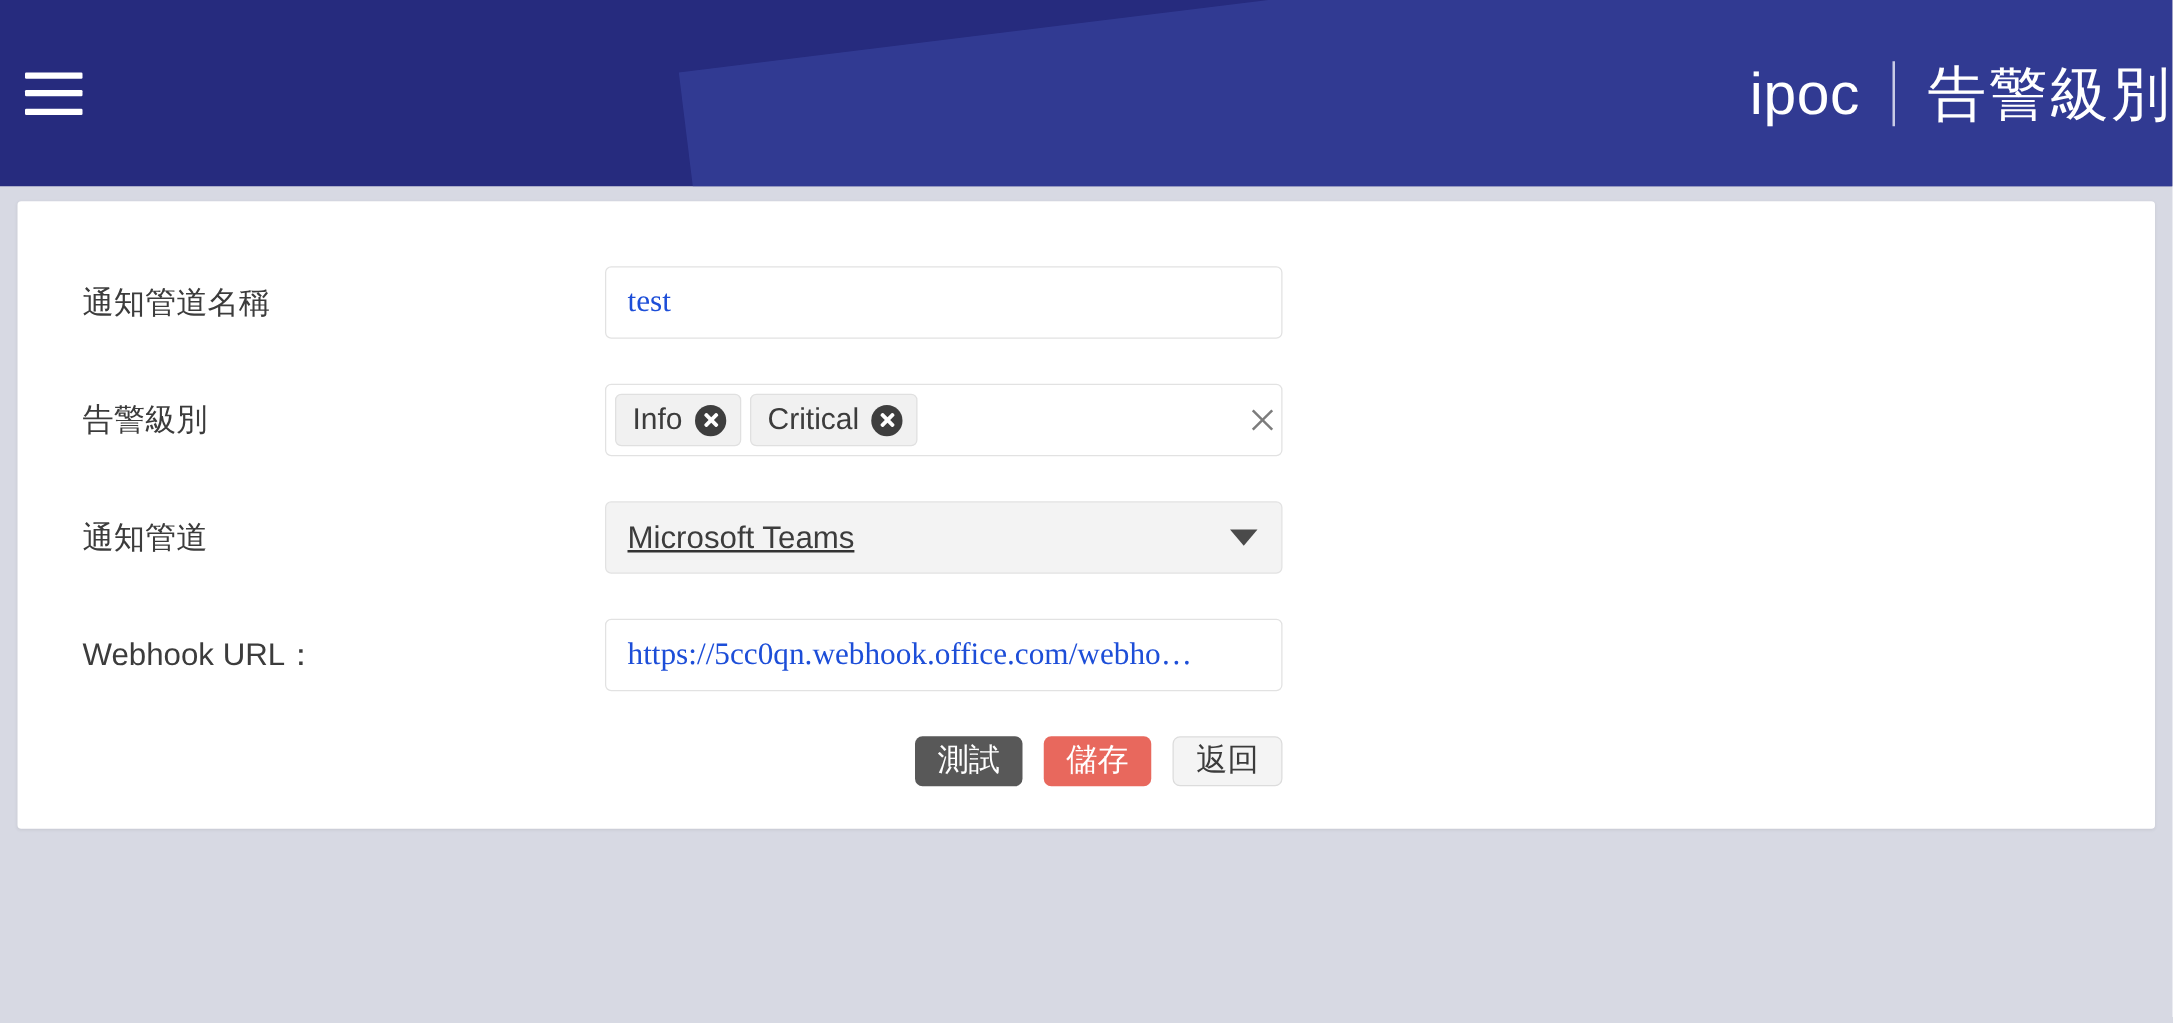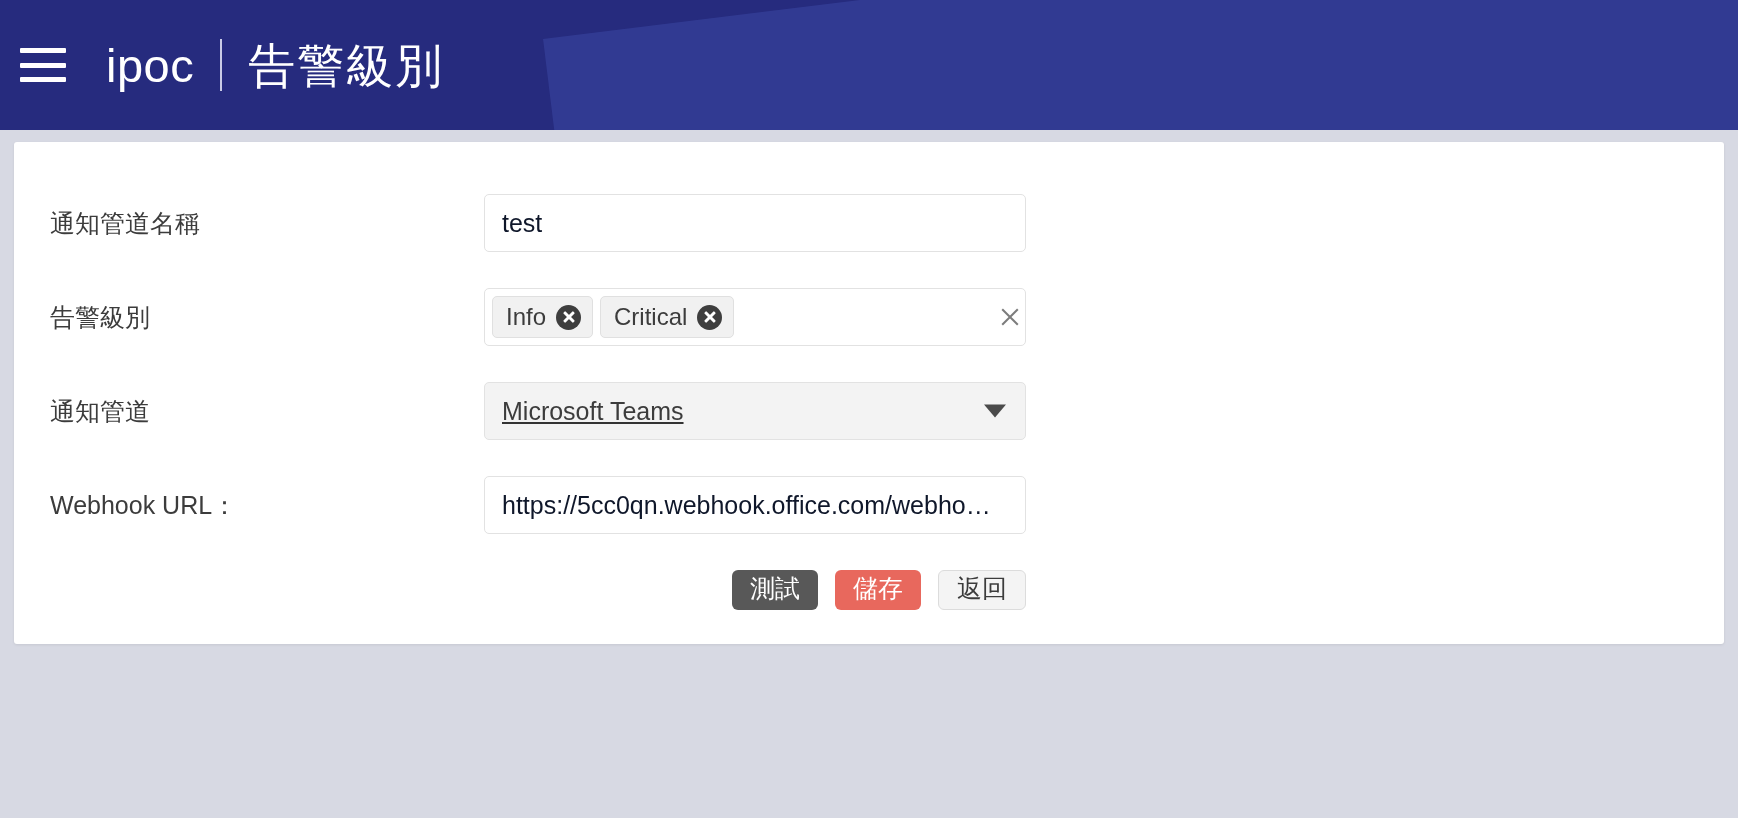--- a/index.html
+++ b/index.html
@@ -12,25 +12,26 @@
     height: 818px;
     background: #d7d9e3;
     font-family: "Liberation Sans", "DejaVu Sans", sans-serif;
     color: #333333;
     overflow: hidden;
   }
 
   
   .app-header {
     position: relative;
-    height: 130px;
+    height: 149px;
     background: #262b7e;
     overflow: hidden;
     display: flex;
     align-items: center;
+    justify-content: space-between;
   }
   .app-header .sheen {
     position: absolute;
     right: -40px;
     bottom: -120px;
     width: 1200px;
     height: 360px;
     background: #35409a;
     transform: rotate(-7deg);
     transform-origin: right bottom;
@@ -95,40 +96,40 @@
     padding: 52px 0 0 0;
   }
 
   .form-row {
     display: flex;
     align-items: flex-start;
     margin-bottom: 36px;
   }
   .form-label {
     width: 470px;
-    padding-left: 36px;
+    padding-left: 52px;
     box-sizing: border-box;
     font-size: 25px;
     color: #3c3c3c;
     line-height: 58px;
   }
   .form-control {
     width: 542px;
   }
 
   .text-input {
     width: 100%;
     height: 58px;
     box-sizing: border-box;
     border: 1px solid #e2e2e2;
     border-radius: 5px;
     background: #ffffff;
     font-size: 25px;
-    font-family: Liberation Sans, sans-serif;
-    color: #0f172a;
+    font-family: Liberation Serif, serif;
+    color: #1d4ed8;
     padding: 0 17px;
     outline: none;
   }
   .text-input::placeholder { color: #b5b5b5; }
 
   
   .tag-field {
     width: 100%;
     min-height: 58px;
     box-sizing: border-box;

